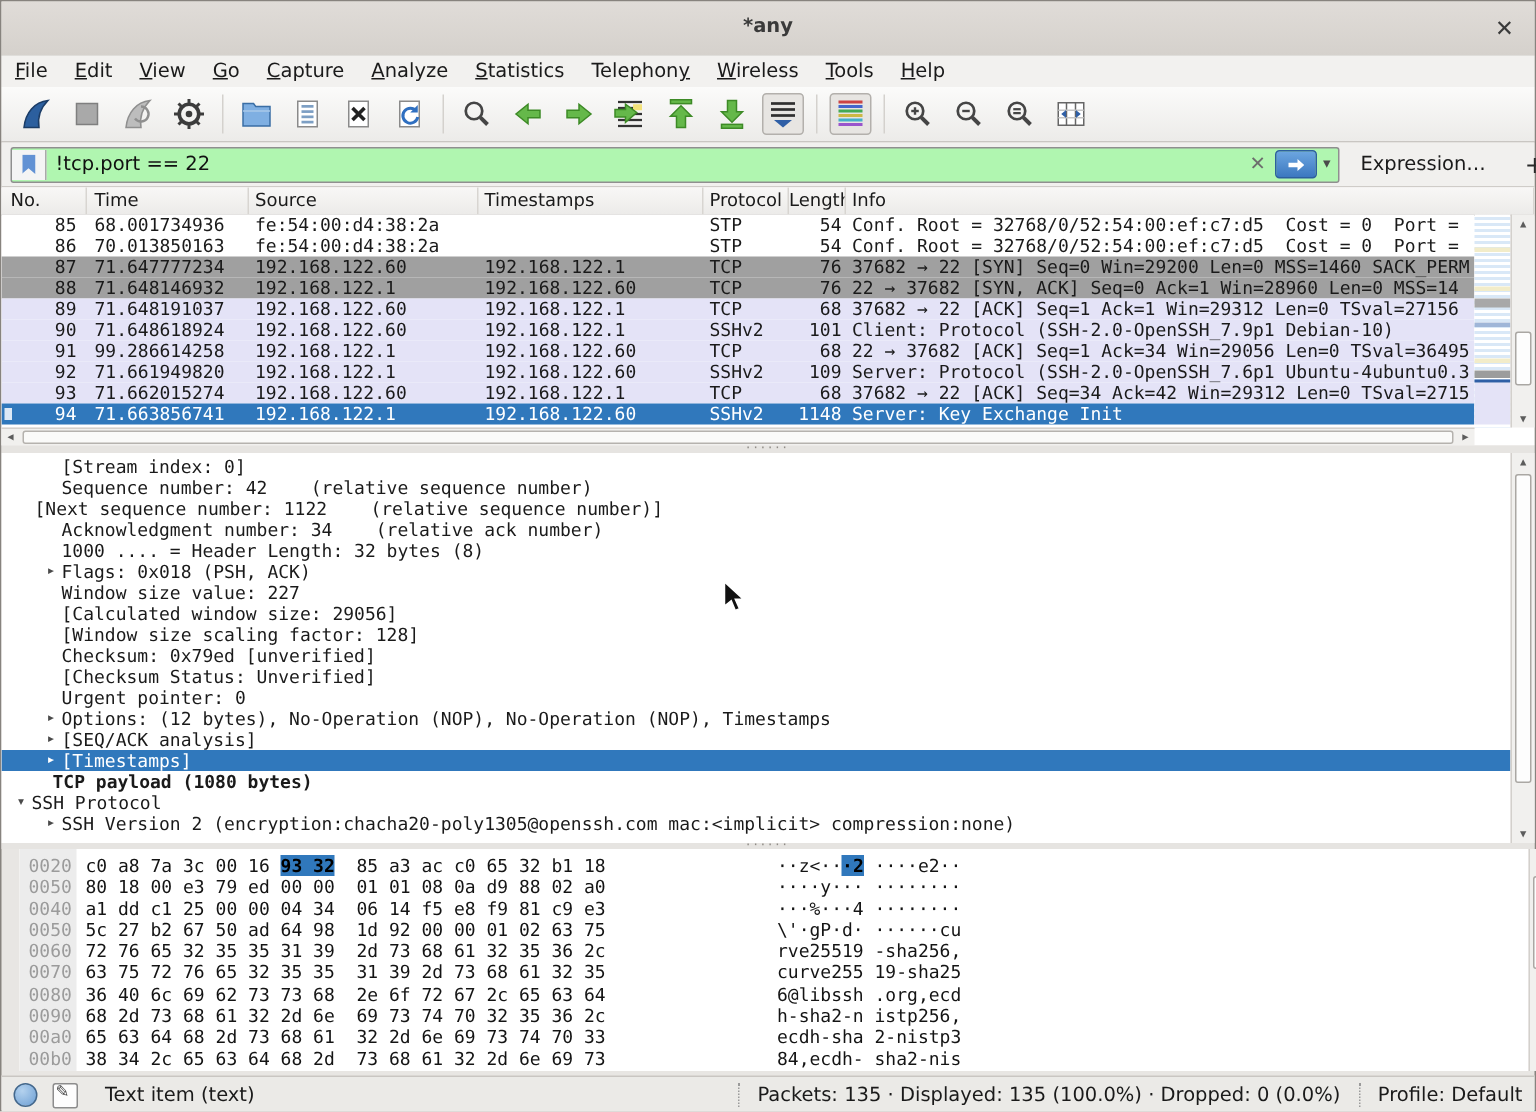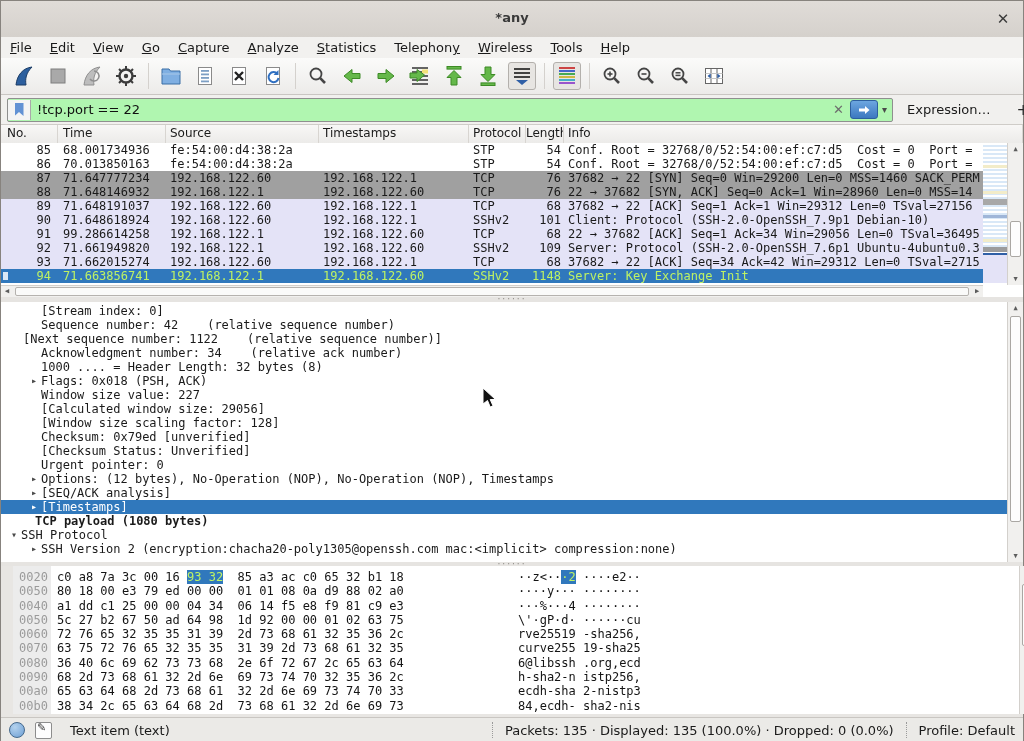--- a/index.html
+++ b/index.html
@@ -63,21 +63,21 @@
   .pc-src{width:153px;padding-left:4px;}
   .pc-dst{width:150px;padding-left:4px;}
   .pc-proto{width:57px;padding-left:4px;}
   .pc-len{width:38px;text-align:right;padding-right:3px;}
   .pc-info{flex:1 1 auto;padding-left:4px;}
   .pl-rows{position:absolute;left:0;top:18px;right:40px;bottom:12px;overflow:hidden;}
   .prow{display:flex;height:14px;line-height:14px;}
   .prow.plain{background:#fff;}
   .prow.gray{background:#a0a0a0;}
   .prow.lavender{background:#e4e3f7;}
-  .prow.selected{background:#3078bc;color:#bef264;position:relative;}
+  .prow.selected{background:#3078bc;color:#ffffff;position:relative;}
   .prow.selected::before{content:"";position:absolute;left:2px;top:3px;width:5px;height:8px;background:#dce9f6;}
   .pl-minimap{position:absolute;top:18px;right:16px;width:24px;bottom:12px;
     background:repeating-linear-gradient(#ffffff 0 2px,#d9e8f7 2px 4px);}
   .mm-line{position:absolute;left:0;width:100%;height:3px;}
   .pl-vscroll{position:absolute;top:18px;right:0;width:16px;bottom:12px;background:#f1f0ee;border-left:1px solid #d3d0cc;box-sizing:border-box;}
   .vs-up::before{content:"▲";} .vs-down::before{content:"▼";}
   .vs-arrow{position:absolute;left:0;width:100%;height:12px;font-size:7px;color:#5c5c5c;text-align:center;line-height:12px;}
   .vs-thumb{position:absolute;left:2px;right:2px;background:#fdfdfd;border:1px solid #aaa7a3;border-radius:2px;}
   .pl-hscroll{position:absolute;left:0;bottom:0;right:40px;height:12px;background:#f1f0ee;border-top:1px solid #d3d0cc;box-sizing:border-box;}
   .hs-left::before{content:"◀";} .hs-right::before{content:"▶";}
@@ -101,21 +101,21 @@
 
   
   .hexpane{position:absolute;left:12px;top:565px;width:100%;height:148px;background:#fff;overflow:hidden;
     font-family:"DejaVu Sans Mono",monospace;font-size:12px;}
   .hexgutter{position:absolute;left:0;top:0;bottom:0;width:38px;background:#ececec;}
   .hex-inner{position:absolute;left:0;top:4px;right:16px;}
   .hrow{height:14.3px;line-height:14px;white-space:pre;position:relative;}
   .hoff{position:absolute;left:6px;color:#9b9b9b;}
   .hbytes{position:absolute;left:44px;color:#141414;}
   .hascii{position:absolute;left:505px;color:#141414;}
-  .hl{background:#3078bc;color:#bef264;}
+  .hl{background:#3078bc;color:#000000;font-weight:bold;}
   .hx-vscroll{position:absolute;top:0;right:0;width:16px;bottom:0;background:#f1f0ee;border-left:1px solid #d3d0cc;box-sizing:border-box;}
 
   
   .statusbar{position:absolute;left:0;top:716px;width:100%;height:25px;background:#ebeae7;
     border-top:1px solid #c9c6c2;display:flex;align-items:center;font-size:13px;padding:0 8px;box-sizing:border-box;}
   .expert-circle{width:14px;height:14px;border-radius:50%;border:1px solid #44688c;
     background:radial-gradient(circle at 35% 30%,#b4d2ee,#6d9fd4);margin-right:10px;}
   .note-icon{width:15px;height:15px;background:#fdfdfd;border:1px solid #8d8d8d;border-radius:2px;
     margin-right:18px;position:relative;}
   .note-icon::after{content:"✎";position:absolute;left:1px;top:-2px;font-size:11px;color:#444;}

